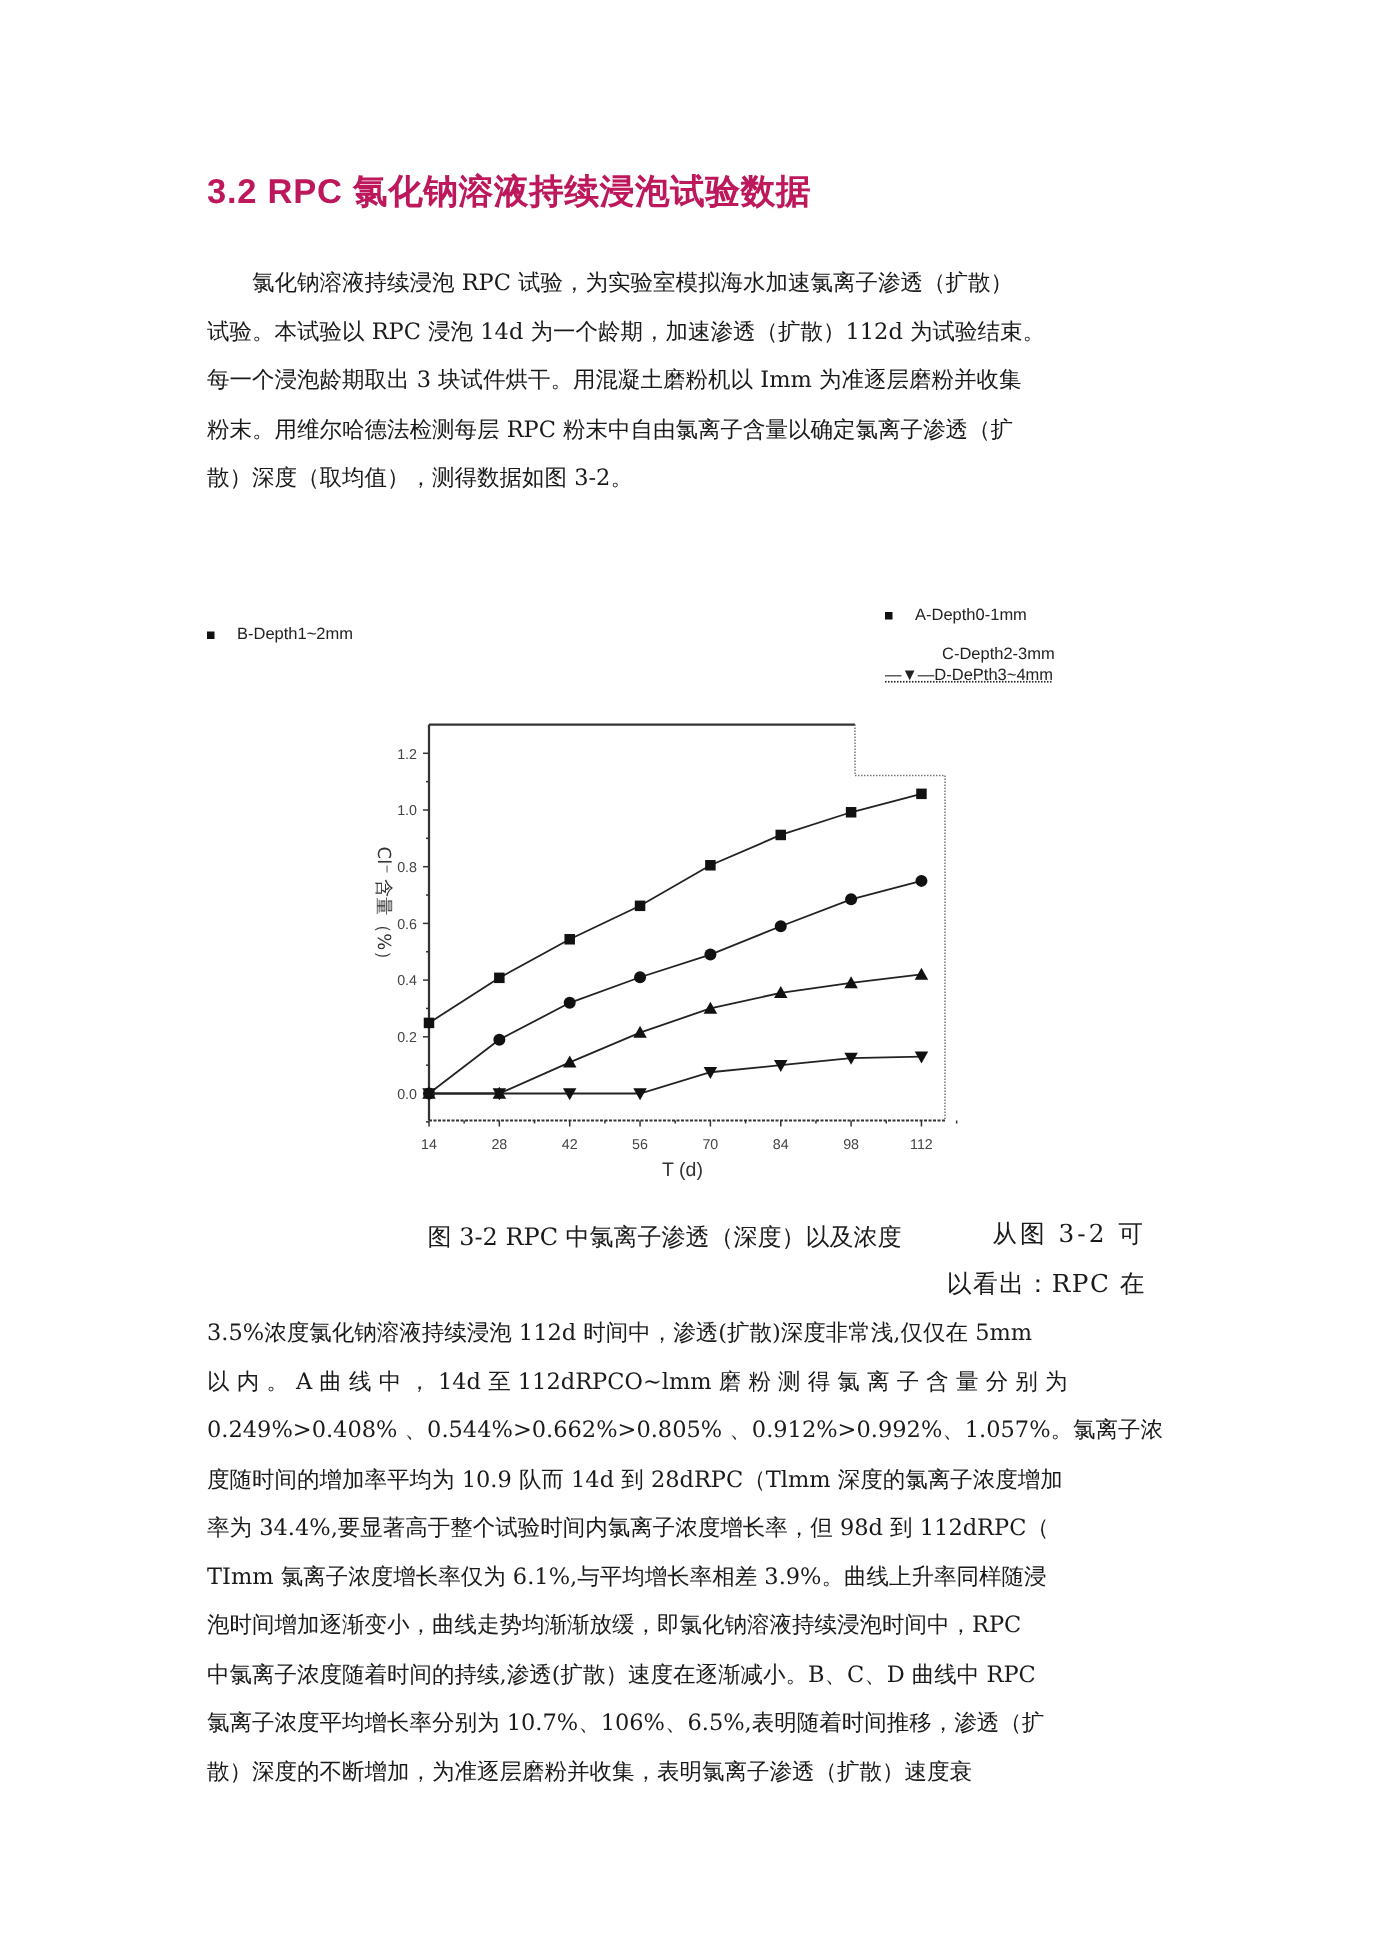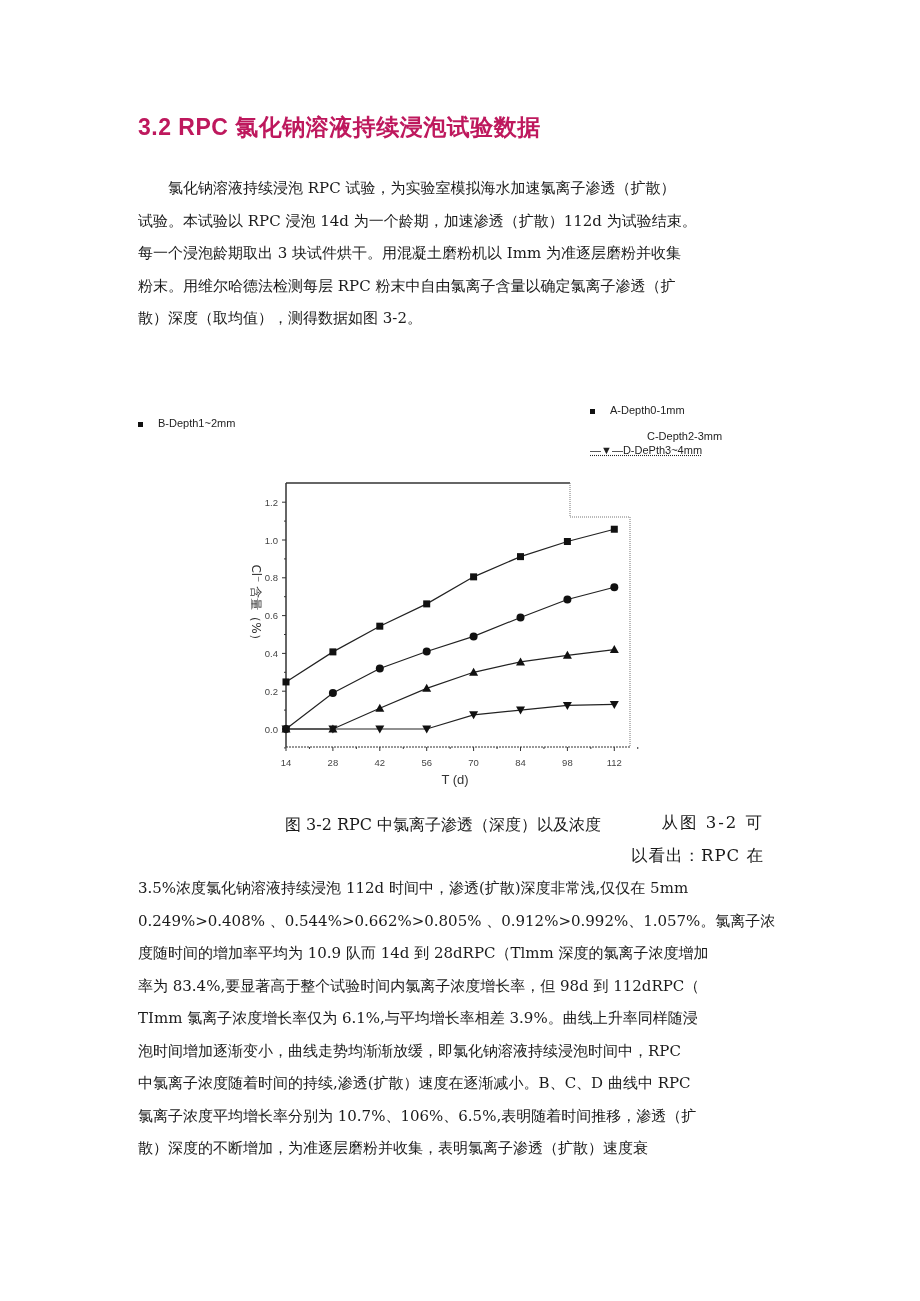--- a/index.html
+++ b/index.html
@@ -44,21 +44,21 @@
   <span class="line">粉末。用维尔哈德法检测每层 RPC 粉末中自由氯离子含量以确定氯离子渗透（扩</span>
   <span class="line">散）深度（取均值），测得数据如图 3-2。</span>
 </div>
 
 <div class="legend-text" style="left:138px; top:417px;">
   <span class="legend-sq"></span><span>B-Depth1~2mm</span>
 </div>
 <div class="legend-text" style="left:590px; top:404px;">
   <span class="legend-sq"></span><span>A-Depth0-1mm</span>
 </div>
-<div class="legend-text" style="left:628px; top:430px;margin-left:19px;">
+<div class="legend-text" style="left:628px; top:430px;">
   <span>C-Depth2-3mm</span>
 </div>
 <div class="legend-text" style="left:590px; top:444px; text-decoration: underline; text-decoration-style: dotted;">
   <span>—▼—</span><span>D-DePth3~4mm</span>
 </div>
 
 <svg class="chart-svg" width="920" height="1301">
   <g id="frame">
       <line x1="286" y1="483" x2="570" y2="483" stroke="#333" stroke-width="1.5"></line>
       <polyline points="570,483 570,517 630,517 630,747" fill="none" stroke="#777" stroke-width="1" stroke-dasharray="1,1"></polyline>
@@ -157,21 +157,22 @@
     <text x="0" y="0" font-family="DejaVu Sans, sans-serif" font-size="12" fill="#333" text-anchor="middle">Cl⁻ 含量（%）</text>
   </g>
 </svg>
 
 <div class="caption">图 3-2 RPC 中氯离子渗透（深度）以及浓度</div>
 <div class="side-note" style="top:812px;">从图 3-2 可</div>
 <div class="side-note" style="top:845px; letter-spacing: 1px;">以看出：RPC 在</div>
 
 <div class="para" style="top:872px;">
   <span class="line">3.5%浓度氯化钠溶液持续浸泡 112d 时间中，渗透(扩散)深度非常浅,仅仅在 5mm</span>
+  <span class="line">以 内 。 A 曲 线 中 ， 14d 至 112dRPCO~lmm 磨 粉 测 得 氯 离 子 含 量 分 别 为</span>
   <span class="line">0.249%&gt;0.408% 、0.544%&gt;0.662%&gt;0.805% 、0.912%&gt;0.992%、1.057%。氯离子浓</span>
   <span class="line">度随时间的增加率平均为 10.9 队而 14d 到 28dRPC（Tlmm 深度的氯离子浓度增加</span>
-  <span class="line">率为 83.4%,要显著高于整个试验时间内氯离子浓度增长率，但 98d 到 112dRPC（</span>
+  <span class="line">率为 34.4%,要显著高于整个试验时间内氯离子浓度增长率，但 98d 到 112dRPC（</span>
   <span class="line">TImm 氯离子浓度增长率仅为 6.1%,与平均增长率相差 3.9%。曲线上升率同样随浸</span>
   <span class="line">泡时间增加逐渐变小，曲线走势均渐渐放缓，即氯化钠溶液持续浸泡时间中，RPC</span>
   <span class="line">中氯离子浓度随着时间的持续,渗透(扩散）速度在逐渐减小。B、C、D 曲线中 RPC</span>
   <span class="line">氯离子浓度平均增长率分别为 10.7%、106%、6.5%,表明随着时间推移，渗透（扩</span>
   <span class="line">散）深度的不断增加，为准逐层磨粉并收集，表明氯离子渗透（扩散）速度衰</span>
 </div>
 
 </body></html>

